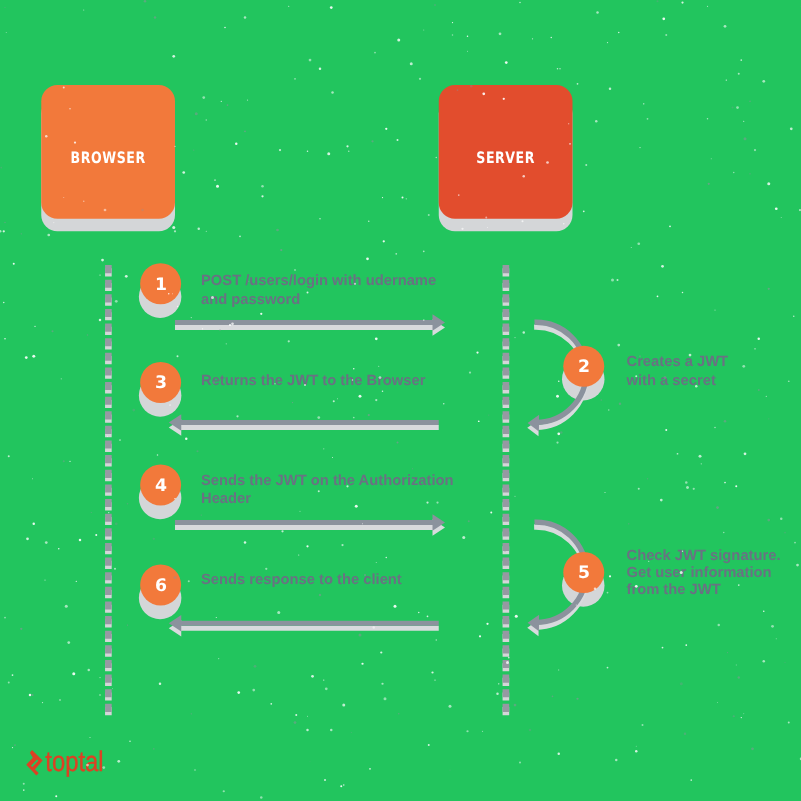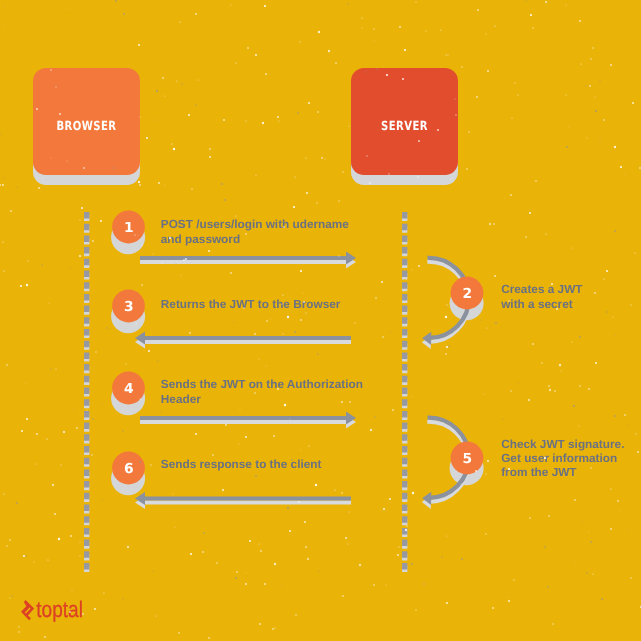--- a/index.html
+++ b/index.html
@@ -1,19 +1,19 @@
 <!DOCTYPE html>
 <html><head>
 <meta charset="utf-8">
 <title>JWT Authentication Sequence Diagram</title>
 <style>
   html,body{margin:0;padding:0;}
   body{width:641px;height:641px;overflow:hidden;background:#e8eaeb;
        font-family:"Liberation Sans",sans-serif;text-rendering:geometricPrecision;}
-  #stage{position:relative;width:641px;height:641px;background:#eab308;}
+  #stage{position:relative;width:641px;height:641px;background:#22c55e;}
   svg.layer{position:absolute;left:0;top:0;width:641px;height:641px;display:block;}
   svg#grain{pointer-events:none;}
   .actorLabel{font-family:"DejaVu Sans",sans-serif;font-weight:bold;font-size:12.6px;
               letter-spacing:0.55px;fill:#ffffff;}
   .stepNum{font-family:"DejaVu Sans",sans-serif;font-weight:bold;font-size:13.8px;fill:#ffffff;}
   .stepText{font-family:"Liberation Sans",sans-serif;font-weight:bold;font-size:11.8px;fill:#6a7183;}
   .logoText{font-family:"Liberation Sans",sans-serif;font-weight:normal;font-size:22.6px;fill:#dd4124;
              stroke:#dd4124;stroke-width:0.28px;paint-order:stroke fill;}
 </style>
 </head>

